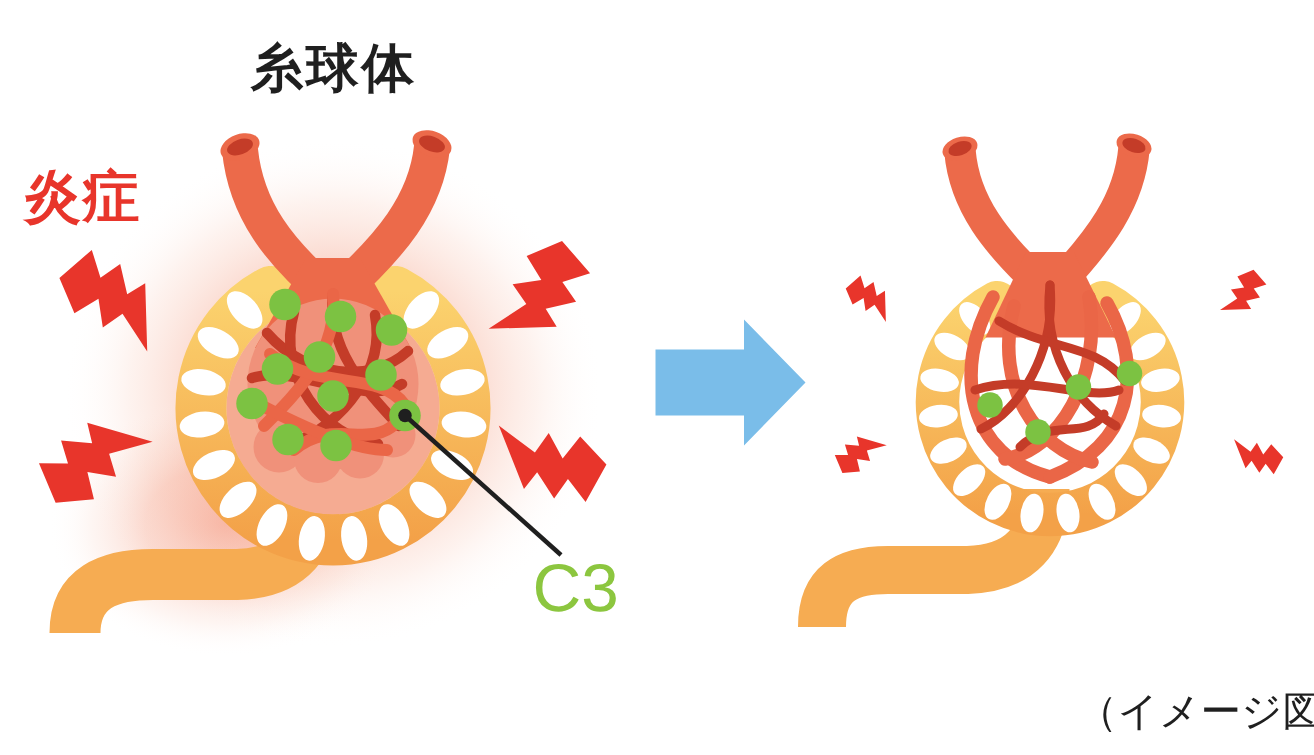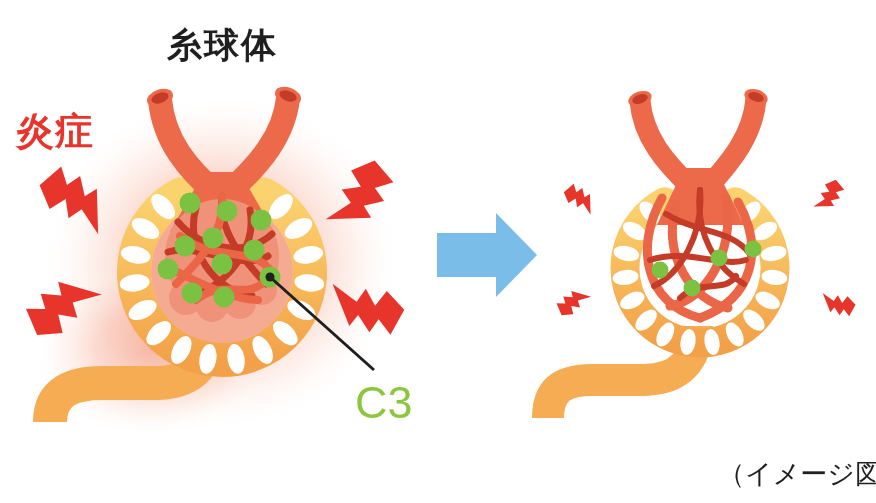--- a/index.html
+++ b/index.html
@@ -2,21 +2,21 @@
 <html><head>
 <meta charset="utf-8">
 <style>
   html,body{margin:0;padding:0;background:#ffffff;}
   .stage{position:relative;width:876px;height:503px;background:#ffffff;overflow:hidden;
          font-family:"Liberation Sans","DejaVu Sans",sans-serif;}
   .stage svg{position:absolute;left:0;top:0;}
   .txt{position:absolute;white-space:nowrap;}
   .title{left:167px;top:22px;font-size:35px;font-weight:600;color:#1f1f1f;letter-spacing:2px;}
   .inflam{left:16px;top:106px;font-size:38px;font-weight:700;color:#e8352b;letter-spacing:1px;}
-  .c3label{left:355px;top:366px;font-size:45px;color:#8cc63f;font-weight:400;margin-top:11px;}
+  .c3label{left:355px;top:366px;font-size:45px;color:#8cc63f;font-weight:400;}
   .caption{left:718px;top:456px;font-size:27px;color:#1f1f1f;}
 </style>
 </head>
 <body>
 
 <div class="stage">
 
 <svg width="876" height="503" viewBox="0 0 876 503">
   <defs>
     <radialGradient id="glow">

